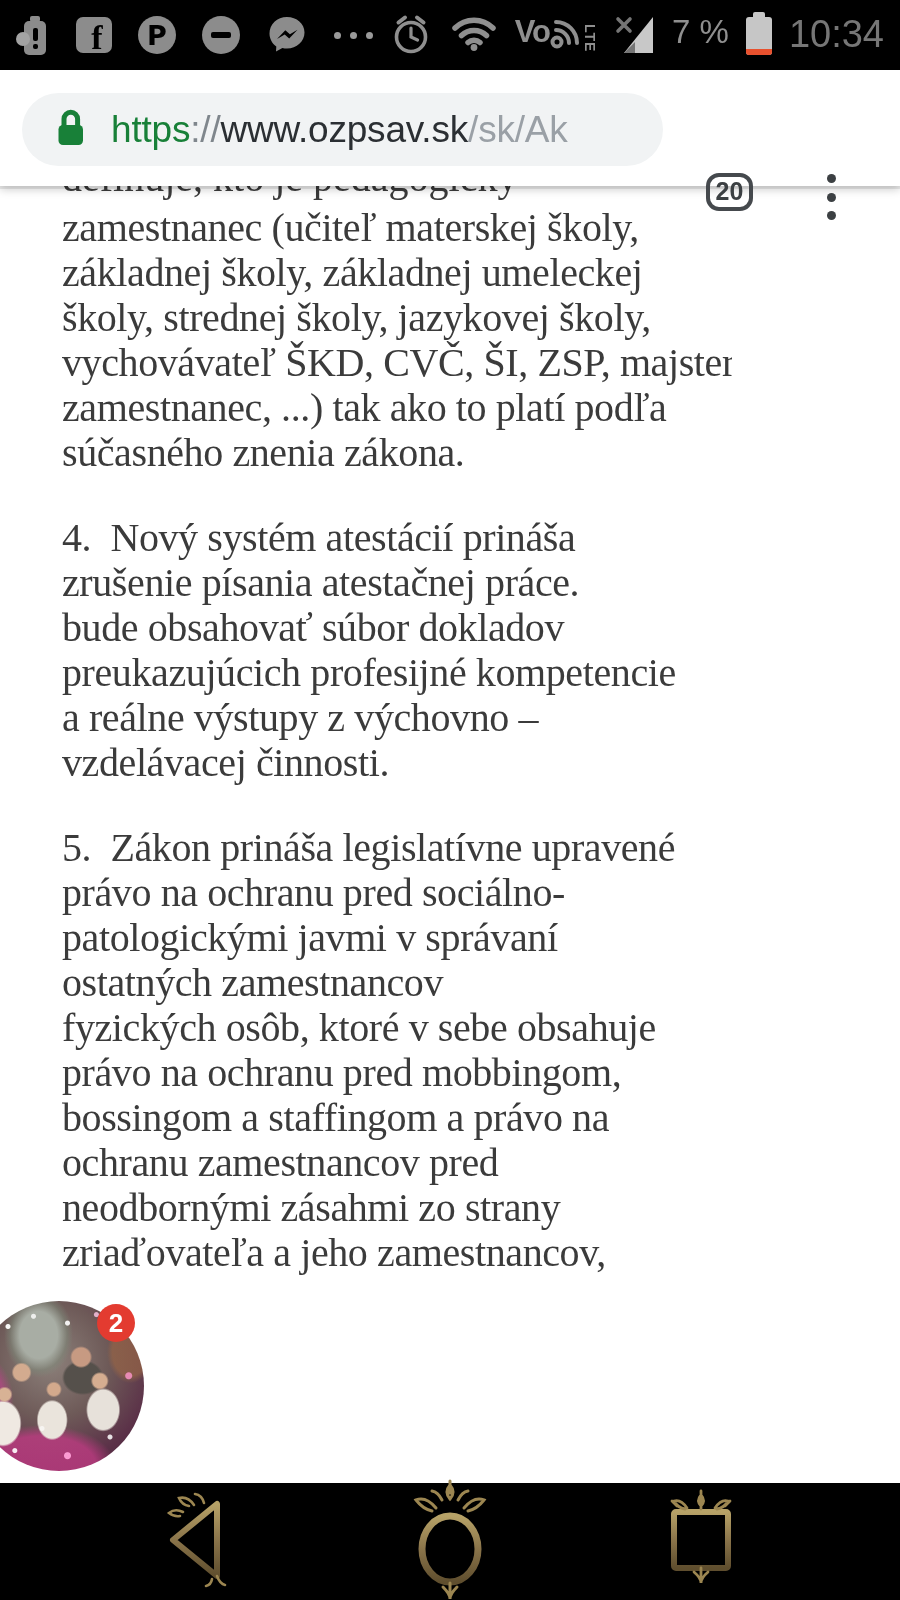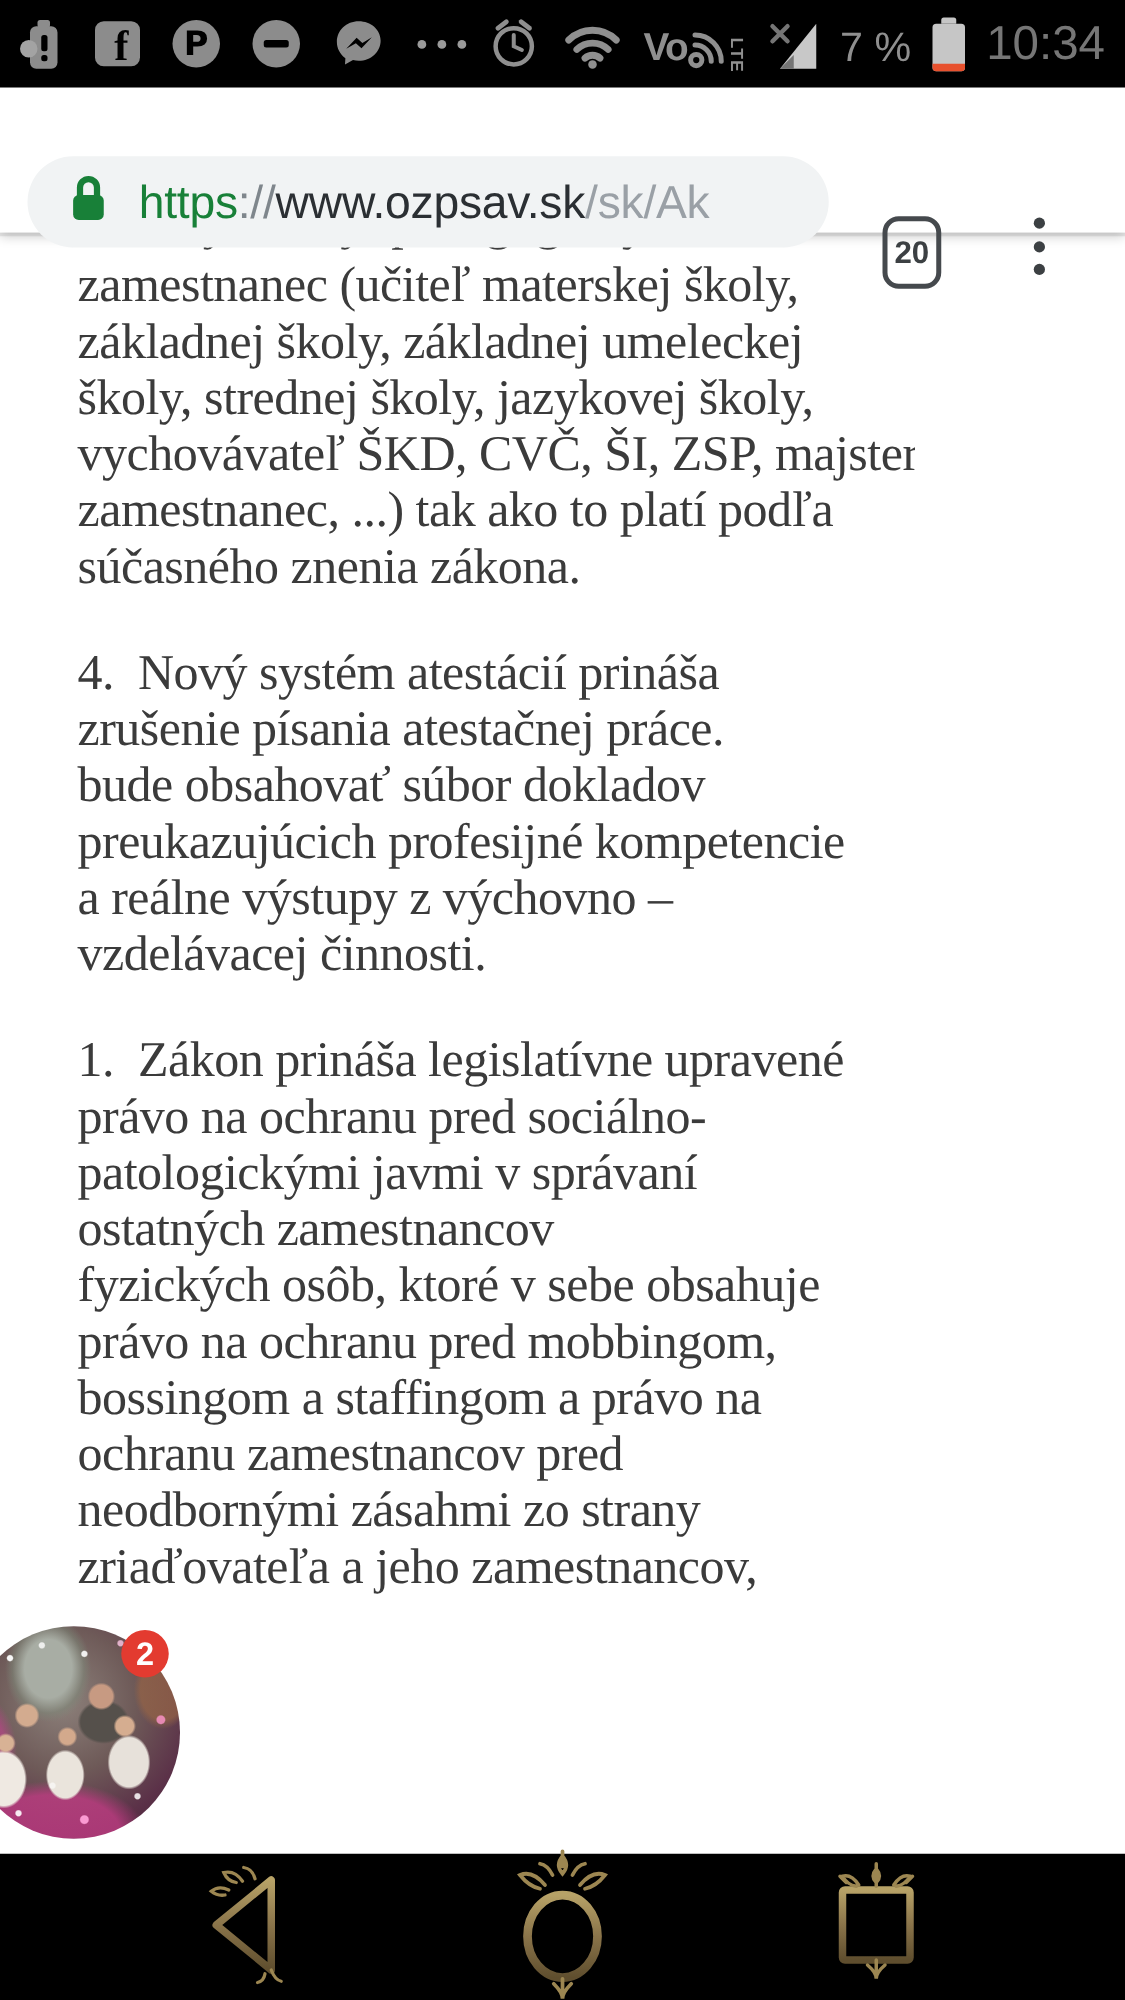--- a/index.html
+++ b/index.html
@@ -4,21 +4,21 @@
 <style>
   html,body{margin:0;padding:0;background:#111;}
   *{box-sizing:border-box;}
   .screen{position:relative;width:900px;height:1600px;background:#ffffff;overflow:hidden;
           font-family:"Liberation Sans",sans-serif;}
 
   
   .status-bar{position:absolute;top:0;left:0;width:900px;height:70px;background:#000;
               display:flex;align-items:center;justify-content:space-between;padding:0 16px;z-index:9;}
   .sb-left{display:flex;align-items:center;gap:26px;}
-  .sb-right{display:flex;align-items:flex-end;gap:17px;}
+  .sb-right{display:flex;align-items:flex-start;gap:17px;}
   .sbi{display:flex;align-items:center;justify-content:center;}
   .icon-tile{width:36px;height:36px;border-radius:7px;background:#8c8c8c;color:#000;
              display:flex;align-items:flex-end;justify-content:center;overflow:hidden;}
   .icon-tile .fglyph{font-family:"Liberation Serif",serif;font-weight:bold;font-size:34px;line-height:30px;color:#000;
                      transform:translateX(3px);}
   .icon-circle{width:38px;height:38px;border-radius:50%;background:#8c8c8c;display:flex;align-items:center;justify-content:center;}
   .pin-glyph{font-family:"DejaVu Sans",sans-serif;font-weight:bold;font-size:27px;color:#000;}
   .dnd-bar{width:20px;height:6px;background:#000;border-radius:2px;}
   .more-dots{display:flex;gap:9px;}
   .more-dots i{width:7px;height:7px;border-radius:50%;background:#9a9a9a;}
@@ -29,30 +29,30 @@
   .pct{font-size:33px;color:#8f8f8f;}
   .batt{position:relative;width:26px;height:38px;background:#c6c6c6;border-radius:3px;margin-top:4px;}
   .batt::before{content:"";position:absolute;top:-5px;left:7px;width:12px;height:5px;background:#c6c6c6;border-radius:2px 2px 0 0;}
   .batt::after{content:"";position:absolute;bottom:0;left:0;width:100%;height:6px;background:#e8512e;border-radius:0 0 3px 3px;}
   .time{font-size:38px;color:#767676;font-weight:500;letter-spacing:0;}
 
   
   .url-bar{position:absolute;top:70px;left:0;width:900px;height:116px;background:#fff;z-index:8;
            box-shadow:0 3px 9px rgba(0,0,0,0.22);}
   .omnibox{position:absolute;left:22px;top:23px;width:641px;height:73px;background:#f1f3f4;border-radius:37px;
-           display:flex;align-items:center;padding-left:32px;overflow:hidden;white-space:nowrap;margin-top:32px;}
+           display:flex;align-items:center;padding-left:32px;overflow:hidden;white-space:nowrap;}
   .omnibox .lock{margin-right:24px;flex:0 0 auto;}
   .url-text{font-size:37px;letter-spacing:-0.2px;}
   .u-scheme{color:#188038;}
   .u-sep{color:#7f868c;}
   .u-host{color:#2b2f33;}
   .u-path{color:#9aa0a6;}
-  .tab-switcher{position:absolute;left:706px;top:103px;width:47px;height:58px;border:4px solid #45494d;border-radius:13px;
+  .tab-switcher{position:absolute;left:706px;top:103px;width:47px;height:38px;border:4px solid #45494d;border-radius:13px;
                 background:transparent;color:#3c4043;font-weight:bold;font-size:25px;
-                display:flex;align-items:center;justify-content:center;font-family:"Liberation Sans",sans-serif;padding:0;}
+                display:flex;align-items:flex-start;justify-content:center;font-family:"Liberation Sans",sans-serif;padding:0;}
   .menu-dots{position:absolute;left:822px;top:102px;width:18px;height:50px;display:flex;flex-direction:column;
              align-items:center;justify-content:space-between;background:none;border:none;padding:2px 0;}
   .menu-dots i{width:9px;height:9px;border-radius:50%;background:#3c4043;}
 
   
   .content{position:absolute;top:186px;left:0;width:732px;height:1297px;overflow:hidden;
            font-family:"Liberation Serif",serif;color:#3b3b3b;}
   .clipped-line{position:absolute;top:0;left:62px;height:15px;overflow:hidden;}
   .clipped-line span{display:block;font-size:40px;line-height:44px;margin-top:-30px;white-space:pre;}
   .paras{padding:19px 40px 0 62px;}
@@ -216,21 +216,21 @@
       </p>
       <p class="para">
         <span class="tline">4.  Nový systém atestácií prináša</span>
         <span class="tline">zrušenie písania atestačnej práce.</span>
         <span class="tline">bude obsahovať súbor dokladov</span>
         <span class="tline">preukazujúcich profesijné kompetencie</span>
         <span class="tline">a reálne výstupy z výchovno –</span>
         <span class="tline">vzdelávacej činnosti.</span>
       </p>
       <p class="para">
-        <span class="tline">1.  Zákon prináša legislatívne upravené</span>
+        <span class="tline">5.  Zákon prináša legislatívne upravené</span>
         <span class="tline">právo na ochranu pred sociálno-</span>
         <span class="tline">patologickými javmi v správaní</span>
         <span class="tline">ostatných zamestnancov</span>
         <span class="tline">fyzických osôb, ktoré v sebe obsahuje</span>
         <span class="tline">právo na ochranu pred mobbingom,</span>
         <span class="tline">bossingom a staffingom a právo na</span>
         <span class="tline">ochranu zamestnancov pred</span>
         <span class="tline">neodbornými zásahmi zo strany</span>
         <span class="tline">zriaďovateľa a jeho zamestnancov,</span>
       </p>

